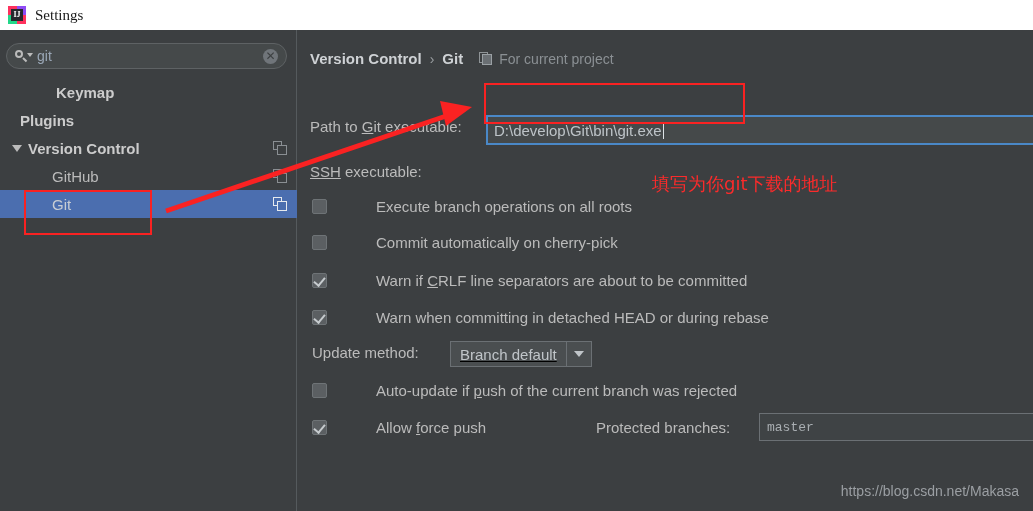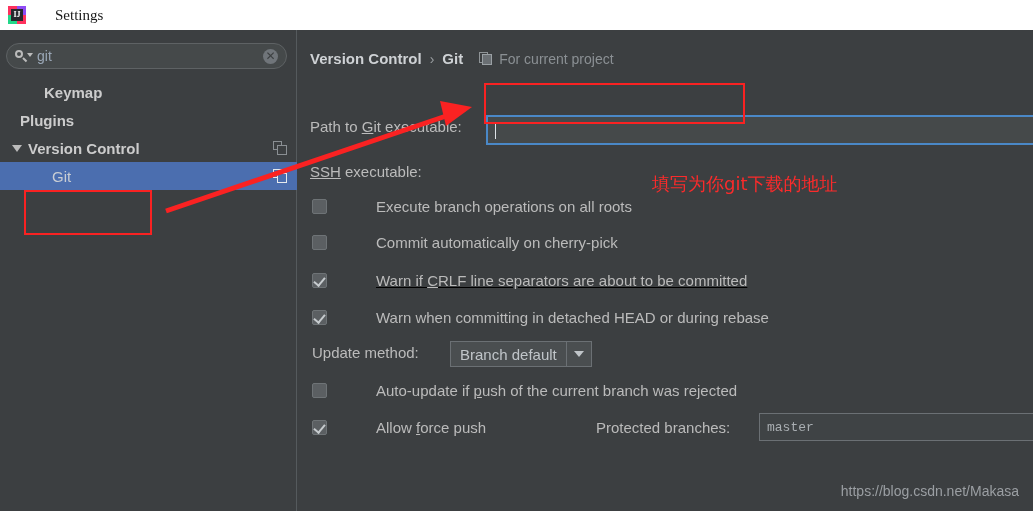--- a/index.html
+++ b/index.html
@@ -41,21 +41,20 @@
   .app-icon .q4 { position:absolute; left:9px; top:9px; width:9px; height:9px; background:#fe315d; }
   .app-icon .inner {
     position:absolute; left:3px; top:3px; width:12px; height:12px;
     background:#27282e; color:#fff; font-size:8px; line-height:12px;
     text-align:center; font-family:"Liberation Serif", serif; font-weight:bold;
   }
   .titlebar-text {
     color: #1a1a1a;
     font-size: 15px;
     font-family: "Liberation Serif", serif;
-    margin-left: 20px;
   }
 
   
   .main {
     position: absolute;
     left: 0; top: 30px;
     width: 1033px; height: 481px;
     background: #3c3f41;
   }
   .sidebar {
@@ -387,28 +386,35 @@
           <div class="lens"></div>
             <div class="handle"></div>
             <div class="caret"></div>
         </div>
         <div class="search-text">git</div>
         <div class="search-clear">✕</div>
       </div>
 
       <div class="tree" id="tree">
           <div class="tree-row bold">
-            <span class="tree-label" style="margin-left: 44px;">Keymap</span>
+            <span class="tree-label" style="margin-left: 56px;">Keymap</span>
           </div>
           <div class="tree-row bold">
             <span class="tree-label" style="margin-left: 20px;">Plugins</span>
           </div>
           <div class="tree-row bold">
             <span class="twisty"></span>
             <span class="tree-label" style="margin-left: 28px;">Version Control</span>
+            <span class="copy-icon">
+              <span class="back"></span>
+              <span class="front"></span>
+            </span>
+          </div>
+          <div class="tree-row">
+            <span class="tree-label" style="margin-left: 52px;">GitHub</span>
             <span class="copy-icon">
               <span class="back"></span>
               <span class="front"></span>
             </span>
           </div>
           <div class="tree-row selected">
             <span class="tree-label" style="margin-left: 52px;">Git</span>
             <span class="copy-icon">
               <span class="back"></span>
               <span class="front"></span>
@@ -427,37 +433,38 @@
           <span class="back"></span>
             <span class="front"></span>
         </span>
         <span class="scope-text">For current project</span>
       </div>
 
       <div class="row" style="left:12px; top:88px;">
         <span class="field-label"><span>Path to </span><u>G</u><span>it executable:</span></span>
       </div>
       <div class="text-input focused" style="position:absolute; left:188px; top:85px; width:560px; height:30px;">
+        <span>D:\develop\Git\bin\git.exe</span>
           <span class="caret-bar"></span>
       </div>
 
       <div class="row" style="left:12px; top:133px;">
         <span class="field-label"><u>SSH</u><span> executable:</span></span>
       </div>
 
       <div id="checkbox-host">
           <div class="cb-row" style="left: 14px; top: 168px;">
             <span class="checkbox"></span>
             <span class="cb-label"><span>Execute branch operations on all roots</span></span>
           </div>
           <div class="cb-row" style="left: 14px; top: 204px;">
             <span class="checkbox"></span>
             <span class="cb-label"><span>Commit automatically on cherry-pick</span></span>
           </div>
-          <div class="cb-row" style="left: 14px; top: 242px; text-decoration: underline;">
+          <div class="cb-row" style="left: 14px; top: 242px;">
             <span class="checkbox">
               <span class="tick"></span>
             </span>
             <span class="cb-label"><span>Warn if </span><u>C</u><span>RLF line separators are about to be committed</span></span>
           </div>
           <div class="cb-row" style="left: 14px; top: 279px;">
             <span class="checkbox">
               <span class="tick"></span>
             </span>
             <span class="cb-label"><span>Warn when committing in detached HEAD or during rebase</span></span>
@@ -470,21 +477,21 @@
             <span class="checkbox">
               <span class="tick"></span>
             </span>
             <span class="cb-label"><span>Allow </span><u>f</u><span>orce push</span></span>
           </div>
         </div>
 
       <div class="row" style="left:14px; top:314px;">
         <span class="field-label">Update method:</span>
       </div>
-      <div class="combo" style="position:absolute; left:152px; top:311px;">
+      <div class="combo" style="position:absolute; left:152px; top:311px;text-decoration:underline;">
         <div class="value">Branch default</div>
         <div class="arrow-box">
             <span class="arrow"></span>
           </div>
       </div>
 
       <div class="row" style="left:298px; top:389px;">
         <span class="field-label">Protected branches:</span>
       </div>
       <div class="mono-input" style="position:absolute; left:461px; top:383px; width:290px; height:28px;">

